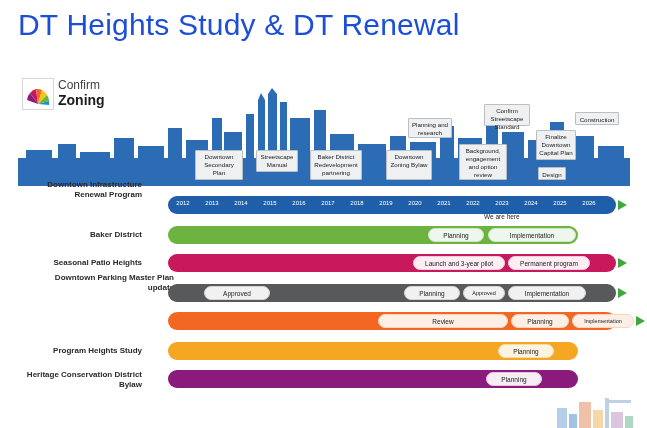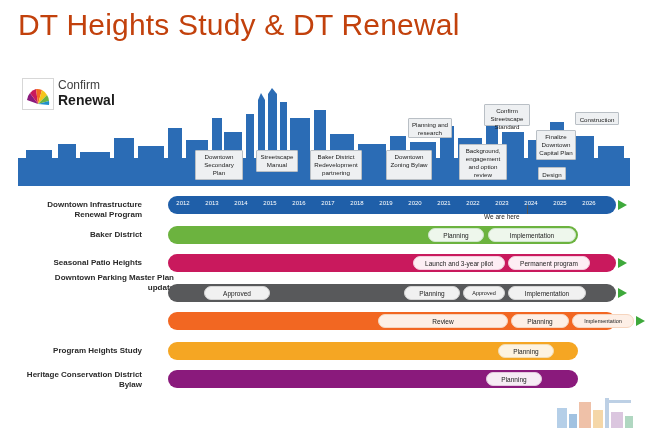--- a/index.html
+++ b/index.html
@@ -18,21 +18,21 @@
     position: relative;
     width: 647px;
     height: 428px;
   }
   
   #title {
     position: absolute;
     left: 18px;
     top: 8px;
     font-size: 30px;
-    color: #c2410c;
+    color: #1d4ed8;
     letter-spacing: 0.2px;
     white-space: nowrap;
     text-align: right;
   }
   
   #logo {
     position: absolute;
     left: 22px;
     top: 78px;
     width: 125px;
@@ -167,21 +167,21 @@
         <path d="M0 0 L-11 -4 A12 12 0 0 1 -8 -11 Z" fill="#8a1a7c"></path>
         <path d="M0 0 L-8 -11 A12 12 0 0 1 -2 -15 Z" fill="#c9195d"></path>
         <path d="M0 0 L-2 -15 A12 12 0 0 1 4 -14 Z" fill="#f26722"></path>
         <path d="M0 0 L4 -14 A12 12 0 0 1 9 -9 Z" fill="#f5c518"></path>
         <path d="M0 0 L9 -9 A12 12 0 0 1 11 -3 Z" fill="#6cb33f"></path>
         <path d="M0 0 L11 -3 A12 12 0 0 1 11 1 Z" fill="#1f8fc9"></path>
       </g>
     </svg>
     <div class="logo-text">
       <div class="logo-line1">Confirm</div>
-      <div class="logo-line2">Renewal</div>
+      <div class="logo-line2">Zoning</div>
     </div>
   </div>
 
   <div id="skyline">
     <svg width="612" height="110" viewBox="0 0 612 110">
       <g fill="#2b6cb5">
         <rect x="0" y="70" width="612" height="28"></rect>
         <rect x="8" y="62" width="26" height="12"></rect>
         <rect x="40" y="56" width="18" height="18"></rect>
         <rect x="62" y="64" width="30" height="10"></rect>
@@ -220,21 +220,21 @@
     <div class="callout" style="left:292px;top:62px;width:52px;height:30px">Baker District Redevelopment partnering</div>
     <div class="callout" style="left:368px;top:62px;width:46px;height:30px">Downtown Zoning Bylaw</div>
     <div class="callout" style="left:390px;top:30px;width:44px;height:20px">Planning and research</div>
     <div class="callout" style="left:441px;top:56px;width:48px;height:36px">Background, engagement and option review</div>
     <div class="callout" style="left:466px;top:16px;width:46px;height:22px">Confirm Streetscape Standard</div>
     <div class="callout" style="left:518px;top:42px;width:40px;height:30px">Finalize Downtown Capital Plan</div>
     <div class="callout" style="left:520px;top:79px;width:28px;height:13px;line-height:9px">Design</div>
     <div class="callout" style="left:557px;top:24px;width:44px;height:13px;line-height:9px">Construction</div>
   </div>
 
-  <div class="row-label" style="top:200px;">
+  <div class="row-label" style="top:180px;">
     <span>Downtown Infrastructure Renewal Program</span>
   </div>
   <div class="bar" style="top:196px;left:168px;width:448px;background:#1f5fa9;">
     <div class="year-tick" style="left:2px;">2012</div>
     <div class="year-tick" style="left:31px;">2013</div>
     <div class="year-tick" style="left:60px;">2014</div>
     <div class="year-tick" style="left:89px;">2015</div>
     <div class="year-tick" style="left:118px;">2016</div>
     <div class="year-tick" style="left:147px;">2017</div>
     <div class="year-tick" style="left:176px;">2018</div>

